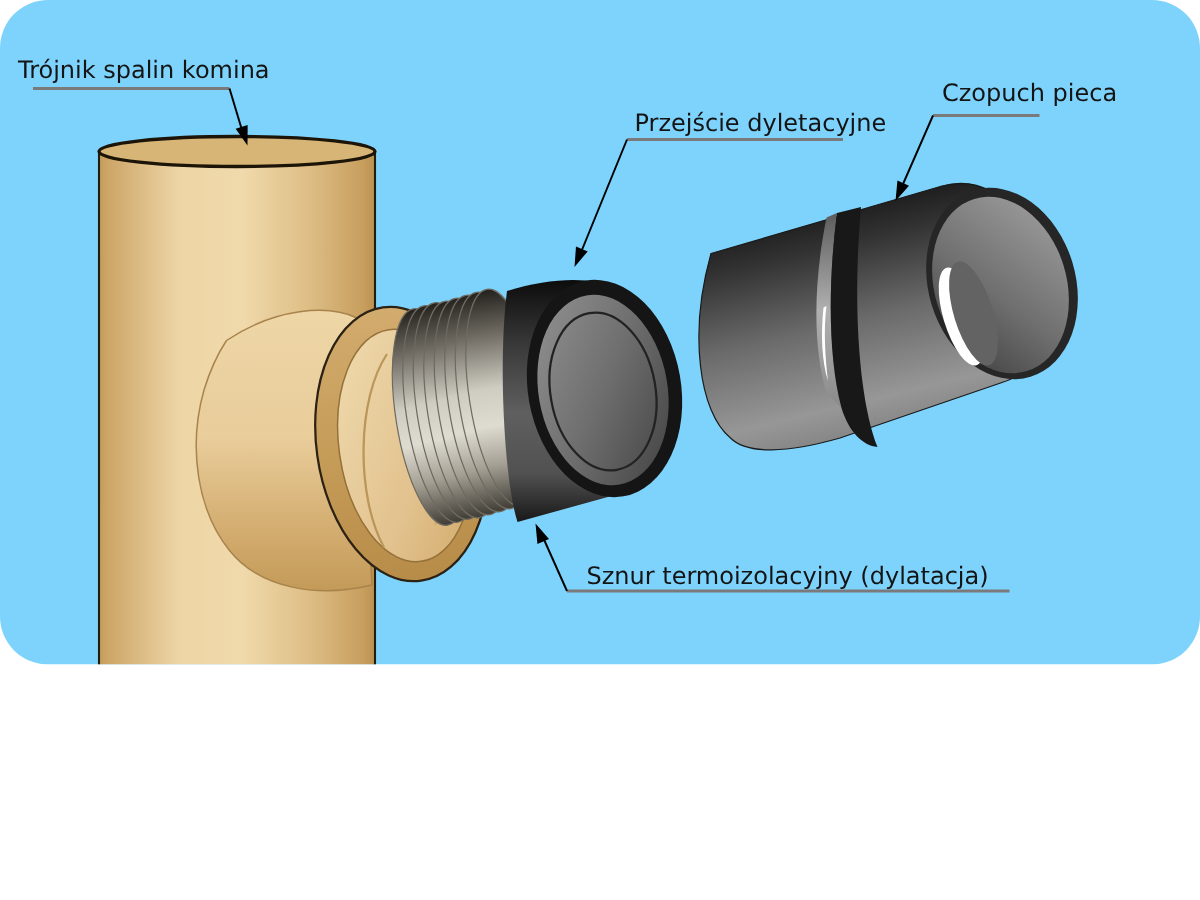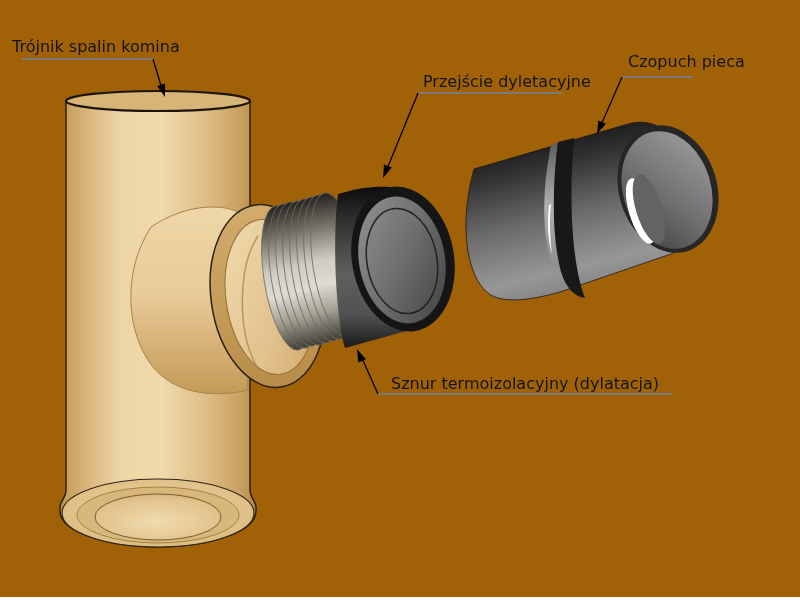--- a/index.html
+++ b/index.html
@@ -1,17 +1,17 @@
 <!DOCTYPE html>
 <html><head>
 <meta charset="utf-8">
 <style>
   html,body{margin:0;padding:0;background:#ffffff;}
-  #stage{position:relative;width:800px;height:597px;background:#a16207;overflow:hidden;
-         font-family:"DejaVu Sans","Liberation Sans",sans-serif;}
+  #stage{position:relative;width:800px;height:443px;background:#7dd3fc;overflow:hidden;
+         font-family:"DejaVu Sans","Liberation Sans",sans-serif;border-radius:32px;}
   svg{display:block;}
   text.lbl{font-family:"DejaVu Sans","Liberation Sans",sans-serif;font-size:16px;fill:#141414;}
 </style>
 </head>
 <body>
 
 <div id="stage">
 <svg width="800" height="600" viewBox="0 0 800 600">
   <defs>
     <linearGradient id="tanBody" x1="0" y1="0" x2="1" y2="0">

